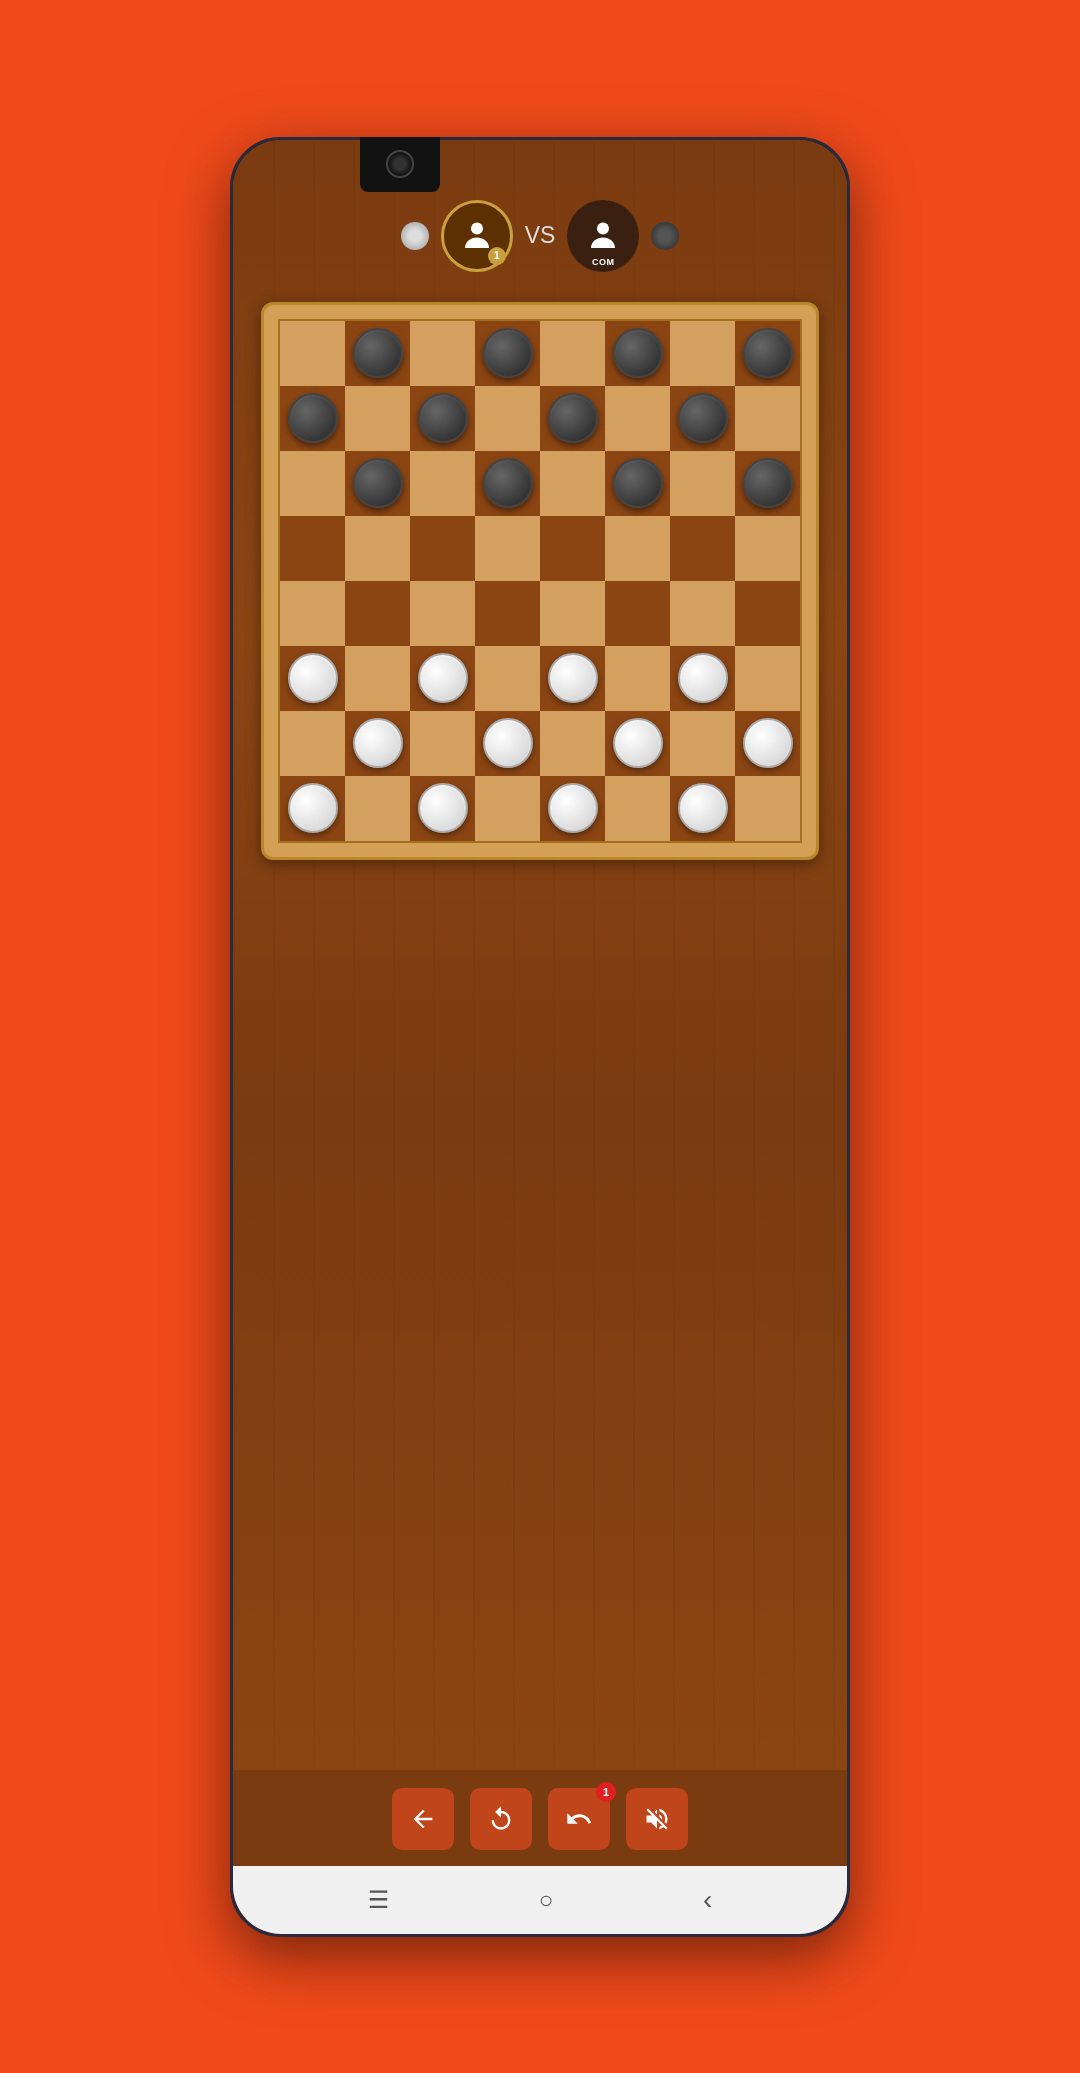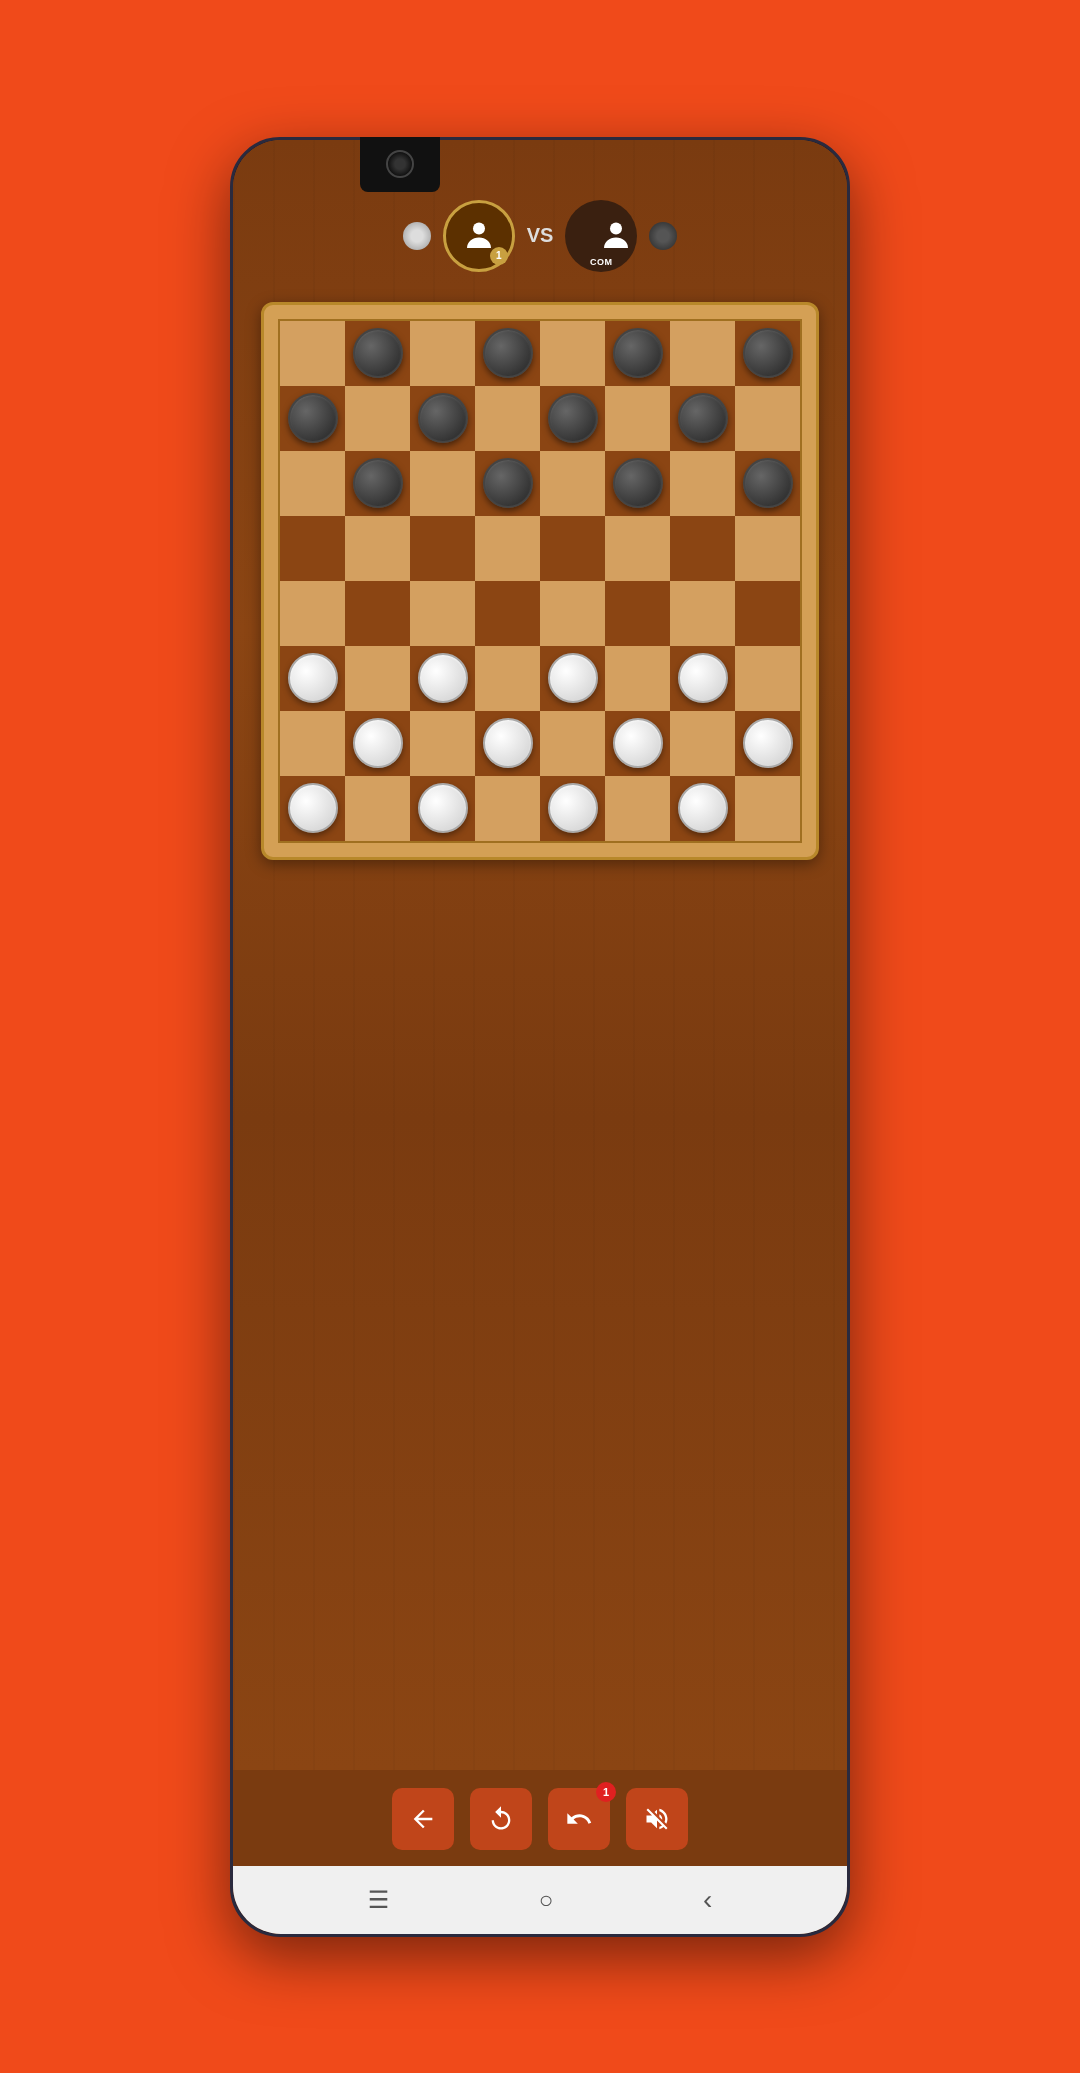--- a/index.html
+++ b/index.html
@@ -132,22 +132,22 @@
       border-radius: 50%;
       width: 18px;
       height: 18px;
       display: flex;
       align-items: center;
       justify-content: center;
     }
 
     .vs-text {
       color: #ddd;
-      font-size: 20px;
-      font-weight: bold;
+      font-size: 23px;
+      font-weight: normal;
     }
 
     .com-label {
       position: absolute;
       bottom: 2px;
       left: 50%;
       transform: translateX(-50%);
       color: white;
       font-size: 9px;
       font-weight: bold;
@@ -278,21 +278,21 @@
         <div class="player-avatar player1-avatar">
           <svg width="36" height="36" viewBox="0 0 24 24" fill="white">
             <circle cx="12" cy="7" r="4"></circle>
             <path d="M4 20c0-4 3.6-7 8-7s8 3 8 7"></path>
           </svg>
           <div class="avatar-badge">1</div>
         </div>
 
         <span class="vs-text">VS</span>
 
-        <div class="player-avatar player2-avatar" style="position:relative;align-items:flex-end;">
+        <div class="player-avatar player2-avatar" style="position:relative;">
           <svg width="36" height="36" viewBox="0 0 24 24" fill="white">
             <circle cx="12" cy="7" r="4"></circle>
             <path d="M4 20c0-4 3.6-7 8-7s8 3 8 7"></path>
           </svg>
           <span class="com-label">COM</span>
         </div>
 
         <div class="player-token dark"></div>
       </div>
 

